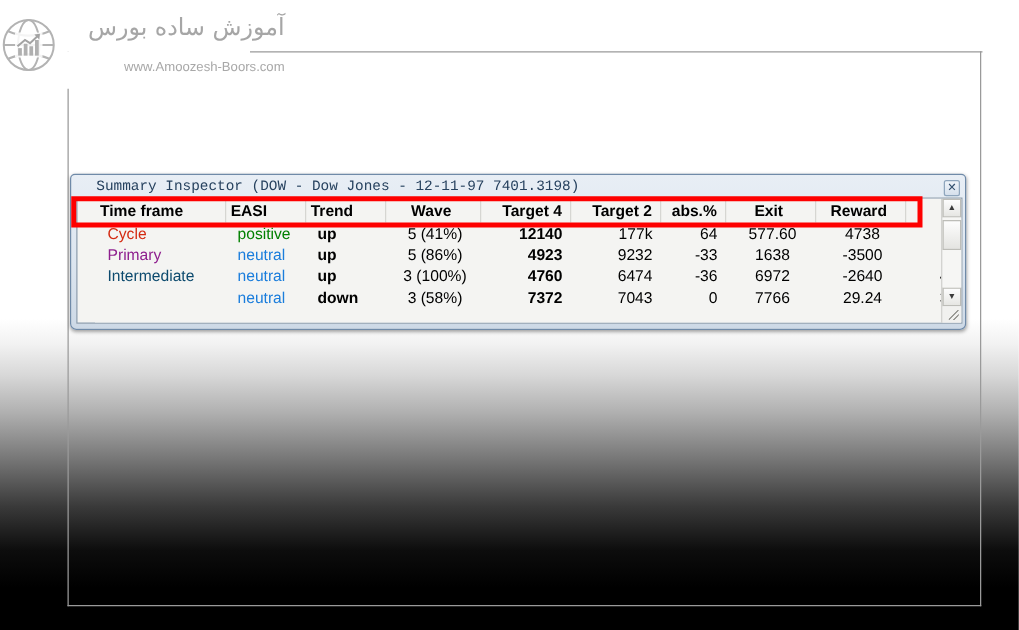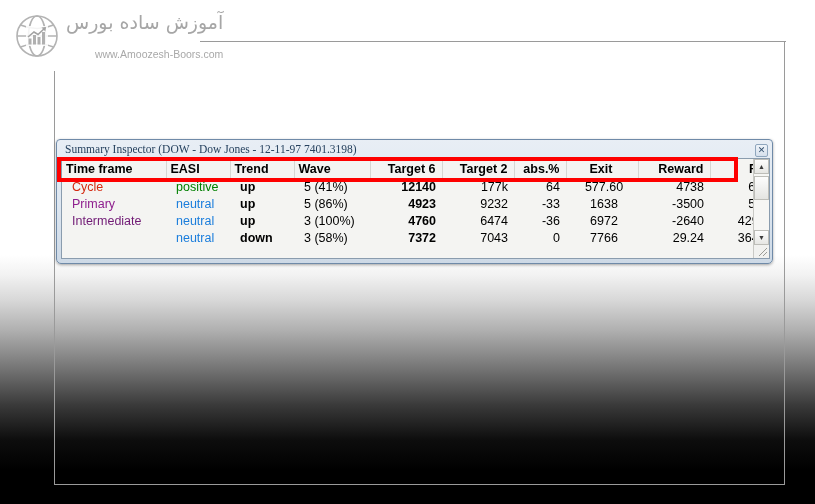--- a/index.html
+++ b/index.html
@@ -39,22 +39,23 @@
     left: 53px; top: 41px;
     width: 3px; height: 30px;
     background: #ffffff;
   }
 
   
   #logo {
     position: absolute;
     left: 14px; top: 8px;
     width: 200px; height: 56px;
-    display: flex; align-items: center; gap: 6px;
+    display: flex; align-items: center; gap: 24px;
     z-index: 5;
+    justify-content: center;
   }
   #logo-globe { width: 46px; height: 46px; flex: none; }
   #logo-text { display: flex; flex-direction: column; align-items: flex-end; line-height: 1; }
   #logo-fa {
     font-size: 19px; color: #a6a6a6; direction: rtl;
     font-family: "DejaVu Sans", sans-serif; letter-spacing: 0px;
     white-space: nowrap;
   }
   #logo-url {
     font-size: 10.5px; color: #a8a8a8; margin-top: 17px;
@@ -68,26 +69,26 @@
     width: 717px; height: 125px;
     background: linear-gradient(to bottom, #e8eef5 0%, #dde6f0 55%, #cdd9e6 100%);
     border: 1px solid #6f8aa8;
     border-radius: 4px 4px 5px 5px;
     box-shadow: 0 1px 3px rgba(0,0,0,0.35);
     padding: 3px 3px 4px 3px;
     z-index: 4;
   }
   #titlebar {
     position: absolute;
-    left: 8px; top: 3px;
+    left: 20px; top: 3px;
     height: 15px;
     font-size: 11.5px;
     color: #26415e;
     white-space: nowrap;
-    font-family: Liberation Serif, serif;
+    font-family: Liberation Mono, monospace;
   }
   #close-button {
     position: absolute;
     right: 4px; top: 4px;
     width: 13px; height: 13px;
     border: 1px solid #8fa6bd;
     background: linear-gradient(to bottom, #eef3f9, #d6e0ec);
     border-radius: 2px;
     display: flex; align-items: center; justify-content: center;
     font-size: 9px; color: #33506e; line-height: 1;
@@ -100,20 +101,21 @@
     width: 709px; height: 101px;
     background: #f4f4f2;
     border: 1px solid #8a9cae;
     display: flex;
   }
   #grid-wrap {
     flex: 1 1 auto;
     position: relative;
     overflow: hidden;
     background: #f4f4f2;
+    margin-left: 14px;
   }
   table.grid {
     width: 100%;
     border-collapse: collapse;
     font-size: 12.5px;
     font-family: "Liberation Sans", sans-serif;
     table-layout: fixed;
   }
   table.grid th {
     font-weight: bold;
@@ -126,26 +128,26 @@
   }
   table.grid td {
     padding: 0px 6px 0px 10px;
     height: 17px;
     white-space: nowrap;
     color: #000;
   }
   .col-tf { width: 104px; text-align: left; }
   .col-easi { width: 64px; text-align: left; }
   .col-trend { width: 64px; text-align: left; }
-  .col-wave { width: 76px; text-align: left; }
+  .col-wave { width: 76px; text-align: center; }
   .col-t1 { width: 72px; text-align: right; font-weight: bold; }
   .col-t2 { width: 72px; text-align: right; }
   .col-abs { width: 52px; text-align: right; }
   .col-exit { width: 72px; text-align: center; }
-  .col-reward { width: 72px; text-align: right; }
+  .col-reward { width: 72px; text-align: center; }
   .col-risk { width: 72px; text-align: right; }
 
   td.tf { font-weight: normal; }
   td.trend { font-weight: bold; }
 
   
   #vscroll {
     width: 16px; flex: none;
     background: #f1f1ef;
     border-left: 1px solid #c9c9c5;
@@ -235,21 +237,21 @@
   <div id="client-area">
 
     <div id="grid-wrap">
       <table class="grid">
         <thead>
           <tr>
             <th class="col-tf">Time frame</th>
             <th class="col-easi">EASI</th>
             <th class="col-trend">Trend</th>
             <th class="col-wave">Wave</th>
-            <th class="col-t1">Target 6</th>
+            <th class="col-t1">Target 4</th>
             <th class="col-t2">Target 2</th>
             <th class="col-abs">abs.%</th>
             <th class="col-exit">Exit</th>
             <th class="col-reward">Reward</th>
             <th class="col-risk">Risk</th>
 
           </tr>
         </thead>
         <tbody id="grid-body">
             <tr>
@@ -270,21 +272,21 @@
               <td class="col-trend trend">up</td>
               <td class="col-wave">5 (86%)</td>
               <td class="col-t1">4923</td>
               <td class="col-t2">9232</td>
               <td class="col-abs">-33</td>
               <td class="col-exit">1638</td>
               <td class="col-reward">-3500</td>
               <td class="col-risk">5763</td>
             </tr>
             <tr>
-              <td class="col-tf tf" style="color: #701a75; font-weight: normal;">Intermediate</td>
+              <td class="col-tf tf" style="color: #0c4a6e; font-weight: normal;">Intermediate</td>
               <td class="col-easi" style="color: rgb(26, 125, 220);">neutral</td>
               <td class="col-trend trend">up</td>
               <td class="col-wave">3 (100%)</td>
               <td class="col-t1">4760</td>
               <td class="col-t2">6474</td>
               <td class="col-abs">-36</td>
               <td class="col-exit">6972</td>
               <td class="col-reward">-2640</td>
               <td class="col-risk">429.51</td>
             </tr>

